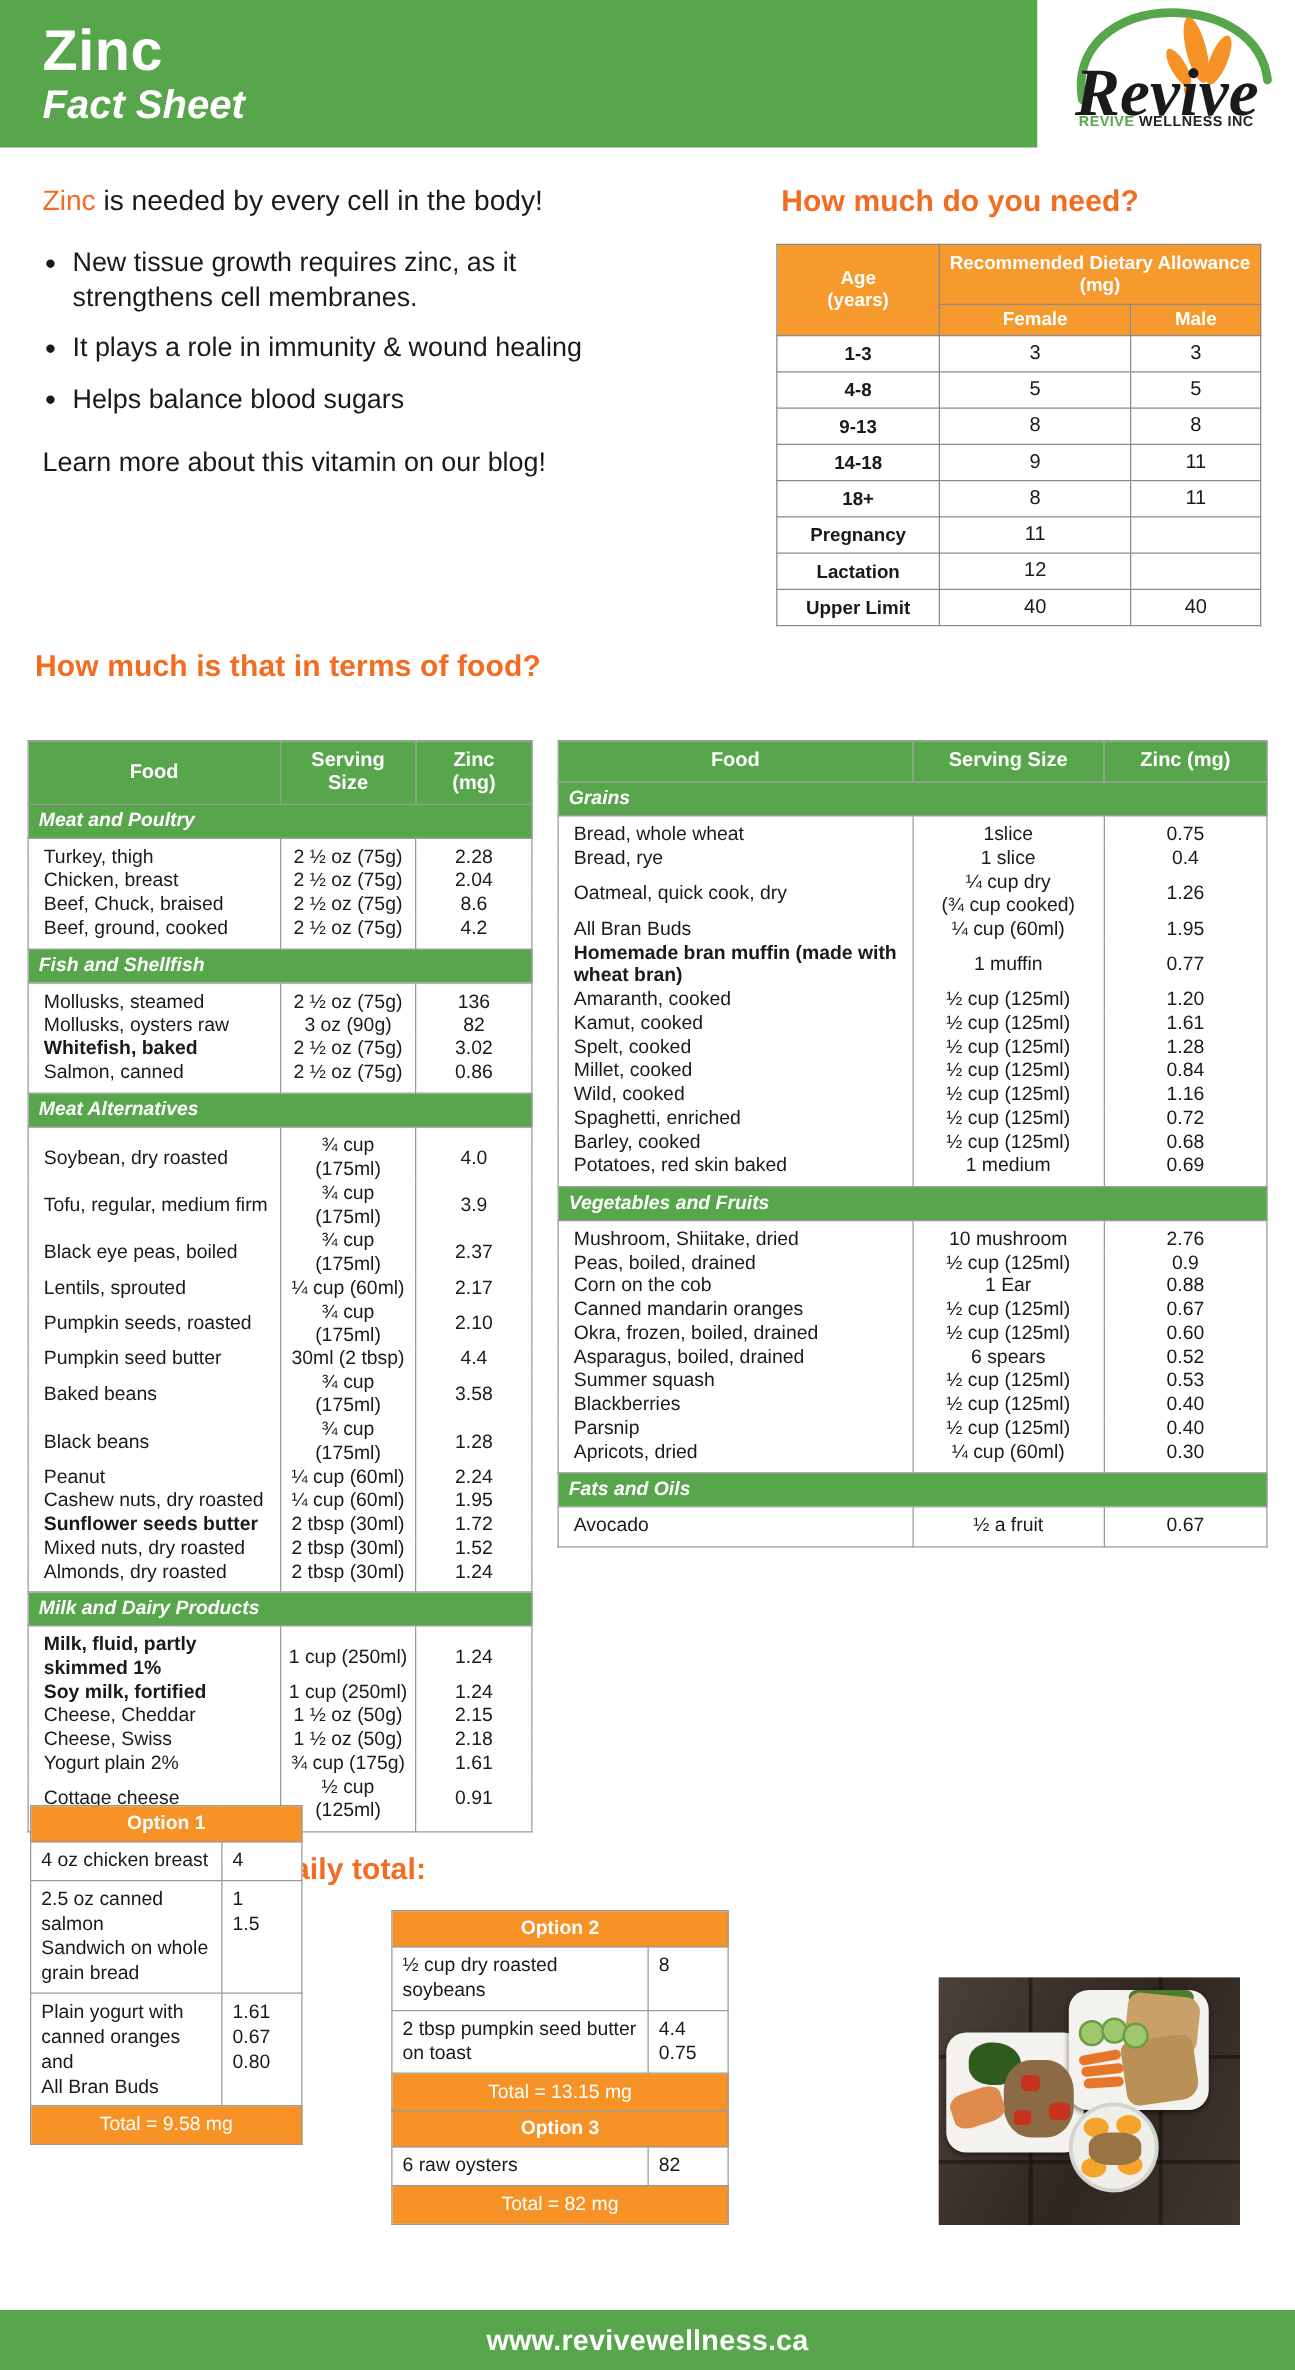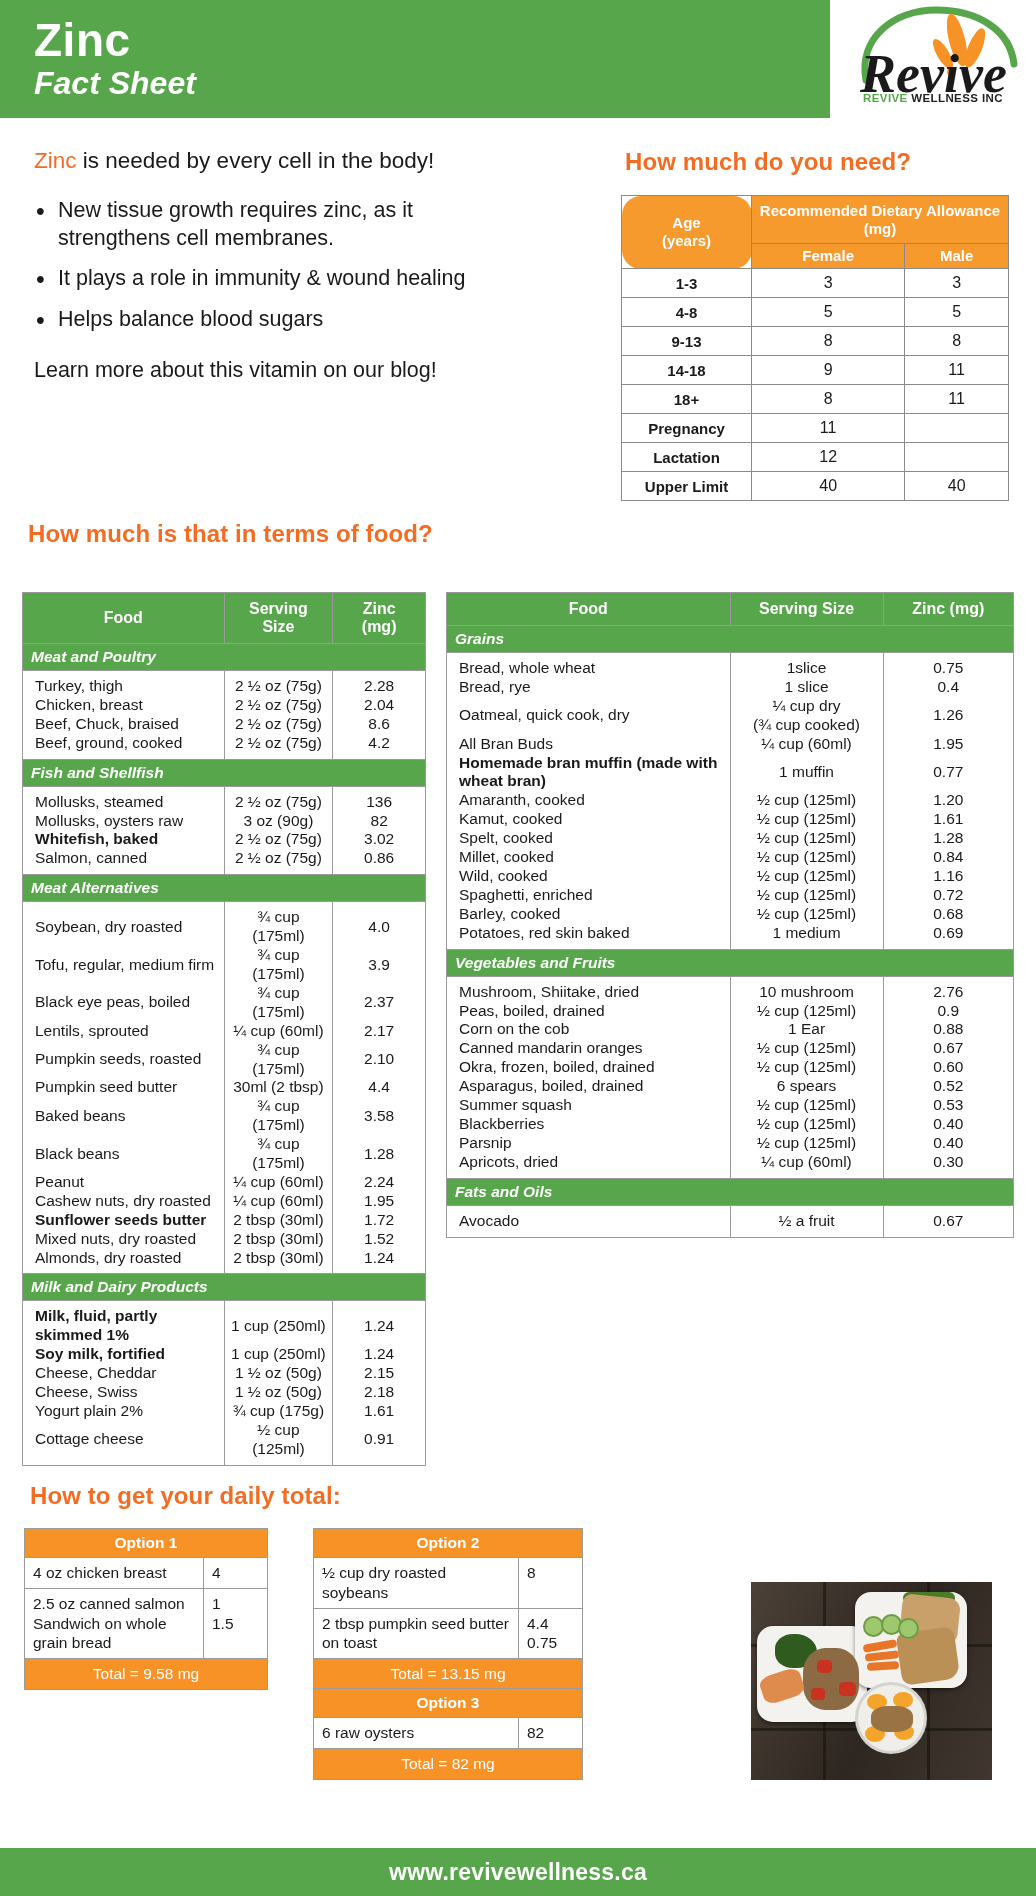--- a/index.html
+++ b/index.html
@@ -54,21 +54,21 @@
   
   .rda {
     position: absolute; left: 621px; top: 195px; width: 388px;
     border-collapse: collapse; font-size: 15px;
   }
   .rda th, .rda td { border: 1px solid #8a8a8a; }
   .rda thead th {
     background: #f79a2d; color: #fff; font-weight: bold;
     padding: 4px 2px; text-align: center; line-height: 1.18;
   }
-  .rda .th-age { width: 130px; padding: 6px 2px; font-size: 15px; border-radius: 19px; }
+  .rda .th-age { width: 130px; padding: 6px 2px; font-size: 15px; }
   .rda .th-rda { padding: 6px 2px; font-size: 15px; }
   .rda .th-sub { padding: 3px 2px; font-size: 15px; }
   .rda tbody td { text-align: center; padding: 5px 2px; background: #fff; font-size: 16px; }
   .rda tbody td.lbl { font-weight: bold; font-size: 15px; }
 
   
   .food-table {
     position: absolute; border-collapse: collapse; font-size: 15.5px;
     border: 1px solid #9a9a9a;
   }
@@ -104,21 +104,21 @@
   }
   .opt td {
     background: #fff; border: 1px solid #9a9a9a; padding: 5px 8px;
     line-height: 1.28; vertical-align: top;
   }
   .opt td.val { text-align: left; width: 64px; white-space: pre-line; }
   .opt tr.total td {
     background: #f79227; color: #fff; font-weight: normal; text-align: center;
     padding: 5px 4px;
   }
-  .opt1 { left: 24px;  top: 1528px; width: 244px; border-radius: 17px; }
+  .opt1 { left: 24px;  top: 1444px; width: 218px; border-radius: 17px; }
   .opt2 { left: 313px; top: 1528px; width: 270px; }
   .opt3 { left: 313px; top: 1688px; width: 270px; }
 
   
   .photo {
     position: absolute; left: 751px; top: 1582px; width: 241px; height: 198px;
     background: #3a3027; overflow: hidden;
   }
   .photo .tilegrid {
     position: absolute; inset: 0;
@@ -578,20 +578,28 @@
     <tbody>
       <tr>
         <td style="white-space: pre-line;">4 oz chicken breast</td>
         <td class="val">4</td>
       </tr>
       <tr>
         <td style="white-space: pre-line;">2.5 oz canned salmon
 Sandwich on whole grain bread</td>
         <td class="val">1
 1.5</td>
+      </tr>
+      <tr>
+        <td style="white-space: pre-line;">Plain yogurt with
+canned oranges and
+All Bran Buds</td>
+        <td class="val">1.61
+0.67
+0.80</td>
       </tr>
       <tr class="total">
         <td colspan="2">Total = 9.58 mg</td>
       </tr>
     </tbody>
   </table>
 <table class="opt opt2" id="opt-1">
     <thead>
       <tr>
         <th colspan="2">Option 2</th>

